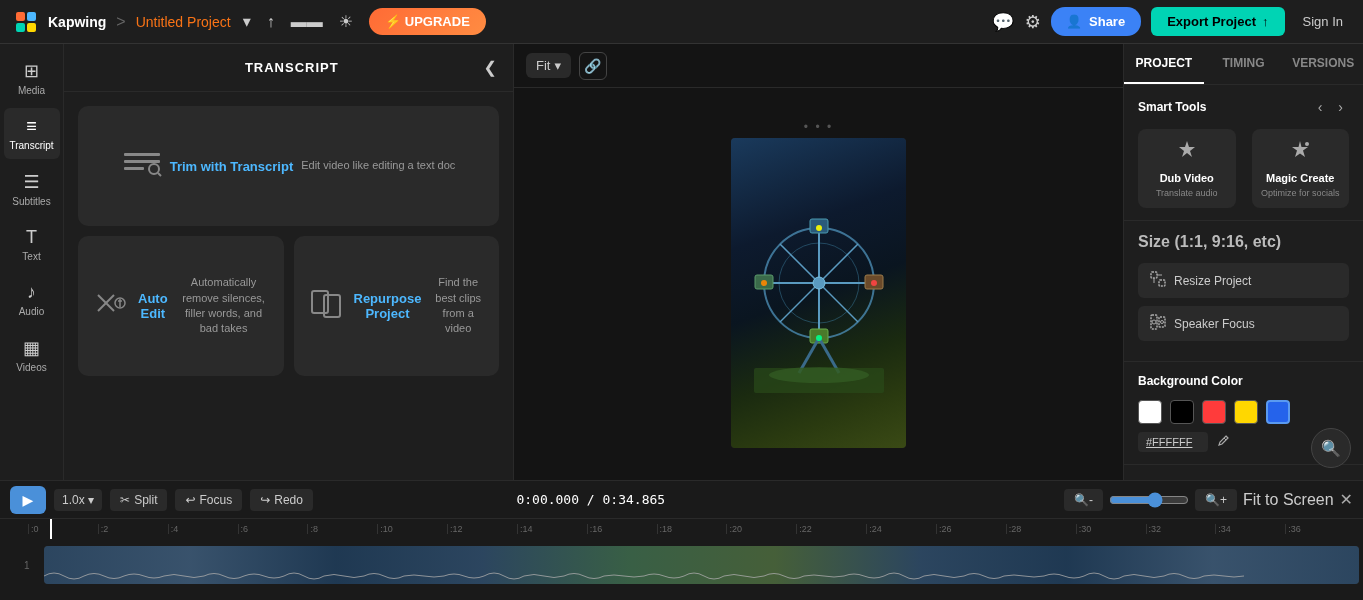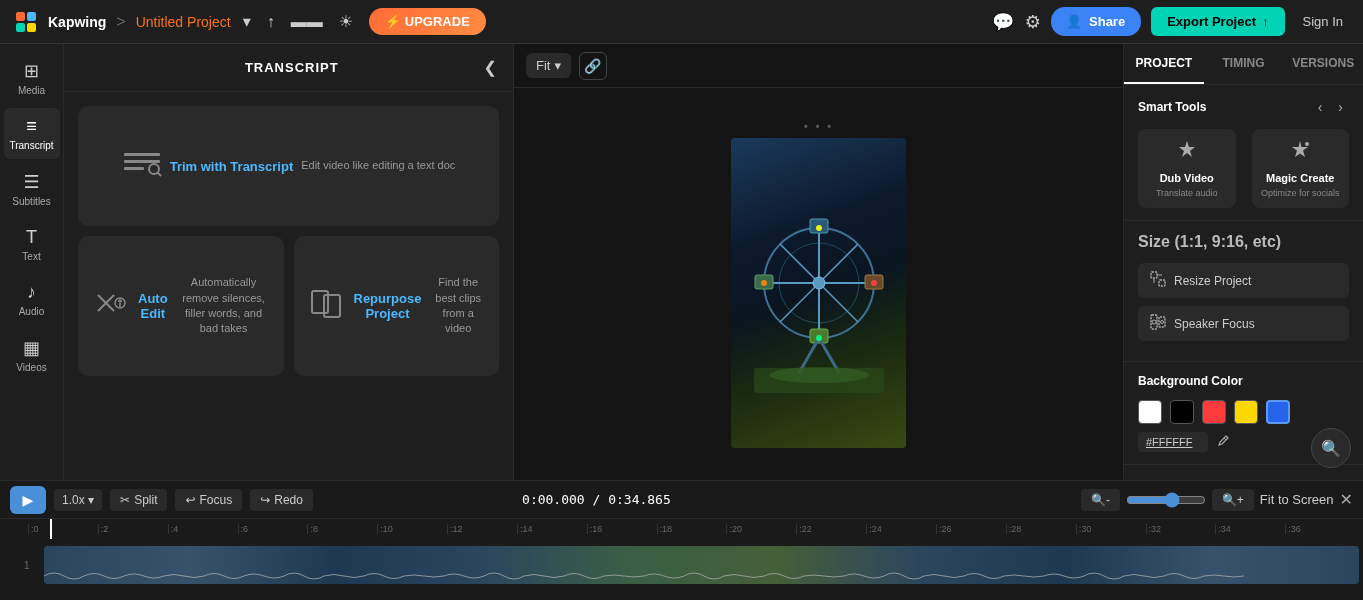--- a/index.html
+++ b/index.html
@@ -77,21 +77,21 @@
 
     
     .timeline { height: 120px; background: #1a1a1a; border-top: 1px solid #2a2a2a; flex-shrink: 0; display: flex; flex-direction: column; }
     .timeline-controls { height: 38px; display: flex; align-items: center; padding: 0 10px; gap: 8px; border-bottom: 1px solid #2a2a2a; }
     .play-btn { background: #4a90d9; border: none; width: 36px; height: 28px; border-radius: 6px; color: #fff; font-size: 14px; cursor: pointer; display: flex; align-items: center; justify-content: center; }
     .speed-btn { background: #2a2a2a; border: none; color: #ccc; padding: 4px 8px; border-radius: 4px; font-size: 12px; cursor: pointer; }
     .ctrl-btn { background: #2a2a2a; border: none; color: #ccc; padding: 4px 10px; border-radius: 4px; font-size: 12px; cursor: pointer; display: flex; align-items: center; gap: 4px; }
     .timecode { color: #fff; font-size: 13px; font-family: monospace; margin: 10px auto; }
     .timeline-tools { display: flex; align-items: center; gap: 6px; margin-left: auto; }
     .zoom-slider { width: 80px; accent-color: #4a90d9; }
-    .fit-screen-btn { background: none; border: none; color: #ccc; font-size: 13px; cursor: pointer; }
+    .fit-screen-btn { background: none; border: none; color: #ccc; font-size: 16px; cursor: pointer; }
     .close-timeline-btn { background: none; border: none; color: #aaa; font-size: 16px; cursor: pointer; }
 
     .timeline-ruler { height: 20px; background: #1a1a1a; display: flex; align-items: center; padding: 0 8px; overflow: hidden; position: relative; }
     .ruler-marks { display: flex; width: 100%; }
     .ruler-mark { font-size: 9px; color: #666; flex: 1; text-align: left; border-left: 1px solid #333; padding-left: 2px; }
     .playhead { position: absolute; left: 30px; top: 0; bottom: 0; width: 2px; background: #fff; }
 
     .timeline-track { flex: 1; background: #1a1a1a; position: relative; overflow: hidden; padding: 4px 0; }
     .track-row { display: flex; align-items: center; height: 44px; padding: 0 4px; }
     .track-num { width: 20px; font-size: 10px; color: #666; flex-shrink: 0; }

